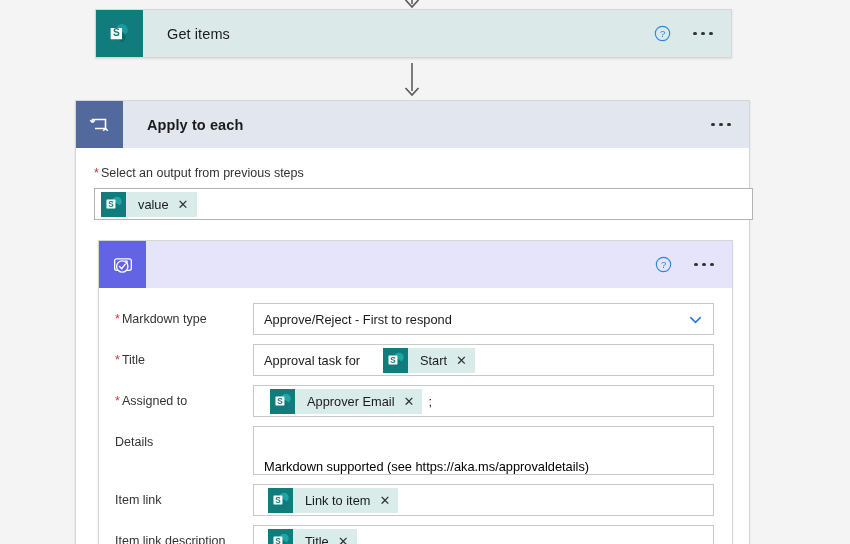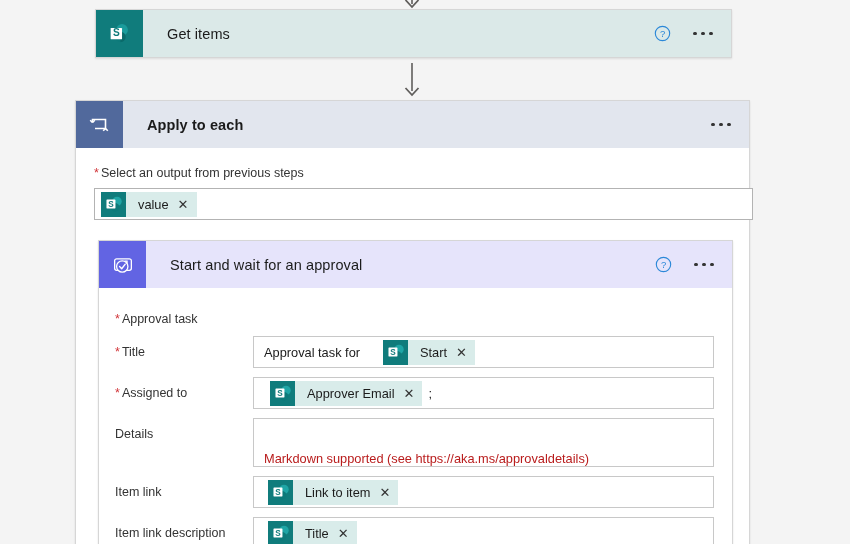--- a/index.html
+++ b/index.html
@@ -135,21 +135,21 @@
   .ctrl-box {
     border: 1px solid #c8c8c8;
     background: #fff;
     min-height: 32px;
     display: flex;
     align-items: center;
     padding: 0 10px;
     position: relative;
   }
   .ctrl-text { font-size: 12.8px; color: #1b1b1b; }
-  .ctrl-placeholder { font-size: 12.8px; color: #b91c1c; margin-top: 32px; }
+  .ctrl-placeholder { font-size: 12.8px; color: #000000; margin-top: 32px; }
   .chev {
     margin-left: auto;
     width: 15px; height: 15px;
     display: block;
   }
   .inline-prefix { font-size: 12.8px; color: #1b1b1b; margin-right: 23px; }
   .inline-suffix { font-size: 12.8px; color: #1b1b1b; margin-left: 6px; }
   .pad-left-sm { padding-left: 14px; }
 </style>
 </head>
@@ -243,42 +243,51 @@
     <div id="card-approval" style="left:22px; top:139px;">
       <div class="card-header">
         <div class="hdr-icon">
           <svg width="26" height="26" viewBox="0 0 28 28">
             <path d="M5 9.5 a2.2 2.2 0 0 1 2.2-2.2 h13.6 a2.2 2.2 0 0 1 2.2 2.2 v8 a2.2 2.2 0 0 1 -2.2 2.2 h-13.6 a2.2 2.2 0 0 1 -2.2 -2.2 z" fill="none" stroke="#ffffff" stroke-width="1.4"></path>
             <circle cx="13.2" cy="15.6" r="6.1" fill="#6264e3" stroke="#ffffff" stroke-width="1.4"></circle>
             <path d="M10.3 15.7 L12.6 18.0 L16.4 13.1" fill="none" stroke="#ffffff" stroke-width="1.5" stroke-linecap="round" stroke-linejoin="round"></path>
             <path d="M16.2 9.9 L18.4 9.9 L18.4 12.1" fill="none" stroke="#ffffff" stroke-width="1.3" stroke-linecap="round"></path>
           </svg>
         </div>
-        <div class="hdr-title">Start and wait for an approval</div>
         <div class="hdr-right">
           <span>
             <svg class="help-icon" viewBox="0 0 18 18">
               <circle cx="9" cy="9" r="7.6" fill="none" stroke="#2b88d8" stroke-width="1.2"></circle>
               <text x="9" y="12.6" font-family="'Liberation Sans',sans-serif" font-size="10" fill="#2b88d8" text-anchor="middle">?</text>
             </svg>
           </span>
           <span class="ellipsis">
             <i></i>
               <i></i>
               <i></i>
           </span>
         </div>
       </div>
 
       <div class="approval-body">
 
         <div class="frow">
           <div class="frow-label">
             <span class="field-required-star">*</span>
-            <span>Approval task</span>
+            <span>Markdown type</span>
+          </div>
+          <div class="frow-ctrl">
+            <div class="ctrl-box">
+              <span class="ctrl-text">Approve/Reject - First to respond</span>
+              <span style="margin-left:auto;">
+                <svg class="chev" viewBox="0 0 16 16">
+                  <path d="M3 6 L8 11 L13 6" fill="none" stroke="#2b7cd3" stroke-width="1.7" stroke-linecap="round" stroke-linejoin="round"></path>
+                </svg>
+              </span>
+            </div>
           </div>
         </div>
 
         <div class="frow">
           <div class="frow-label">
             <span class="field-required-star">*</span>
             <span>Title</span>
           </div>
           <div class="frow-ctrl">
             <div class="ctrl-box">

